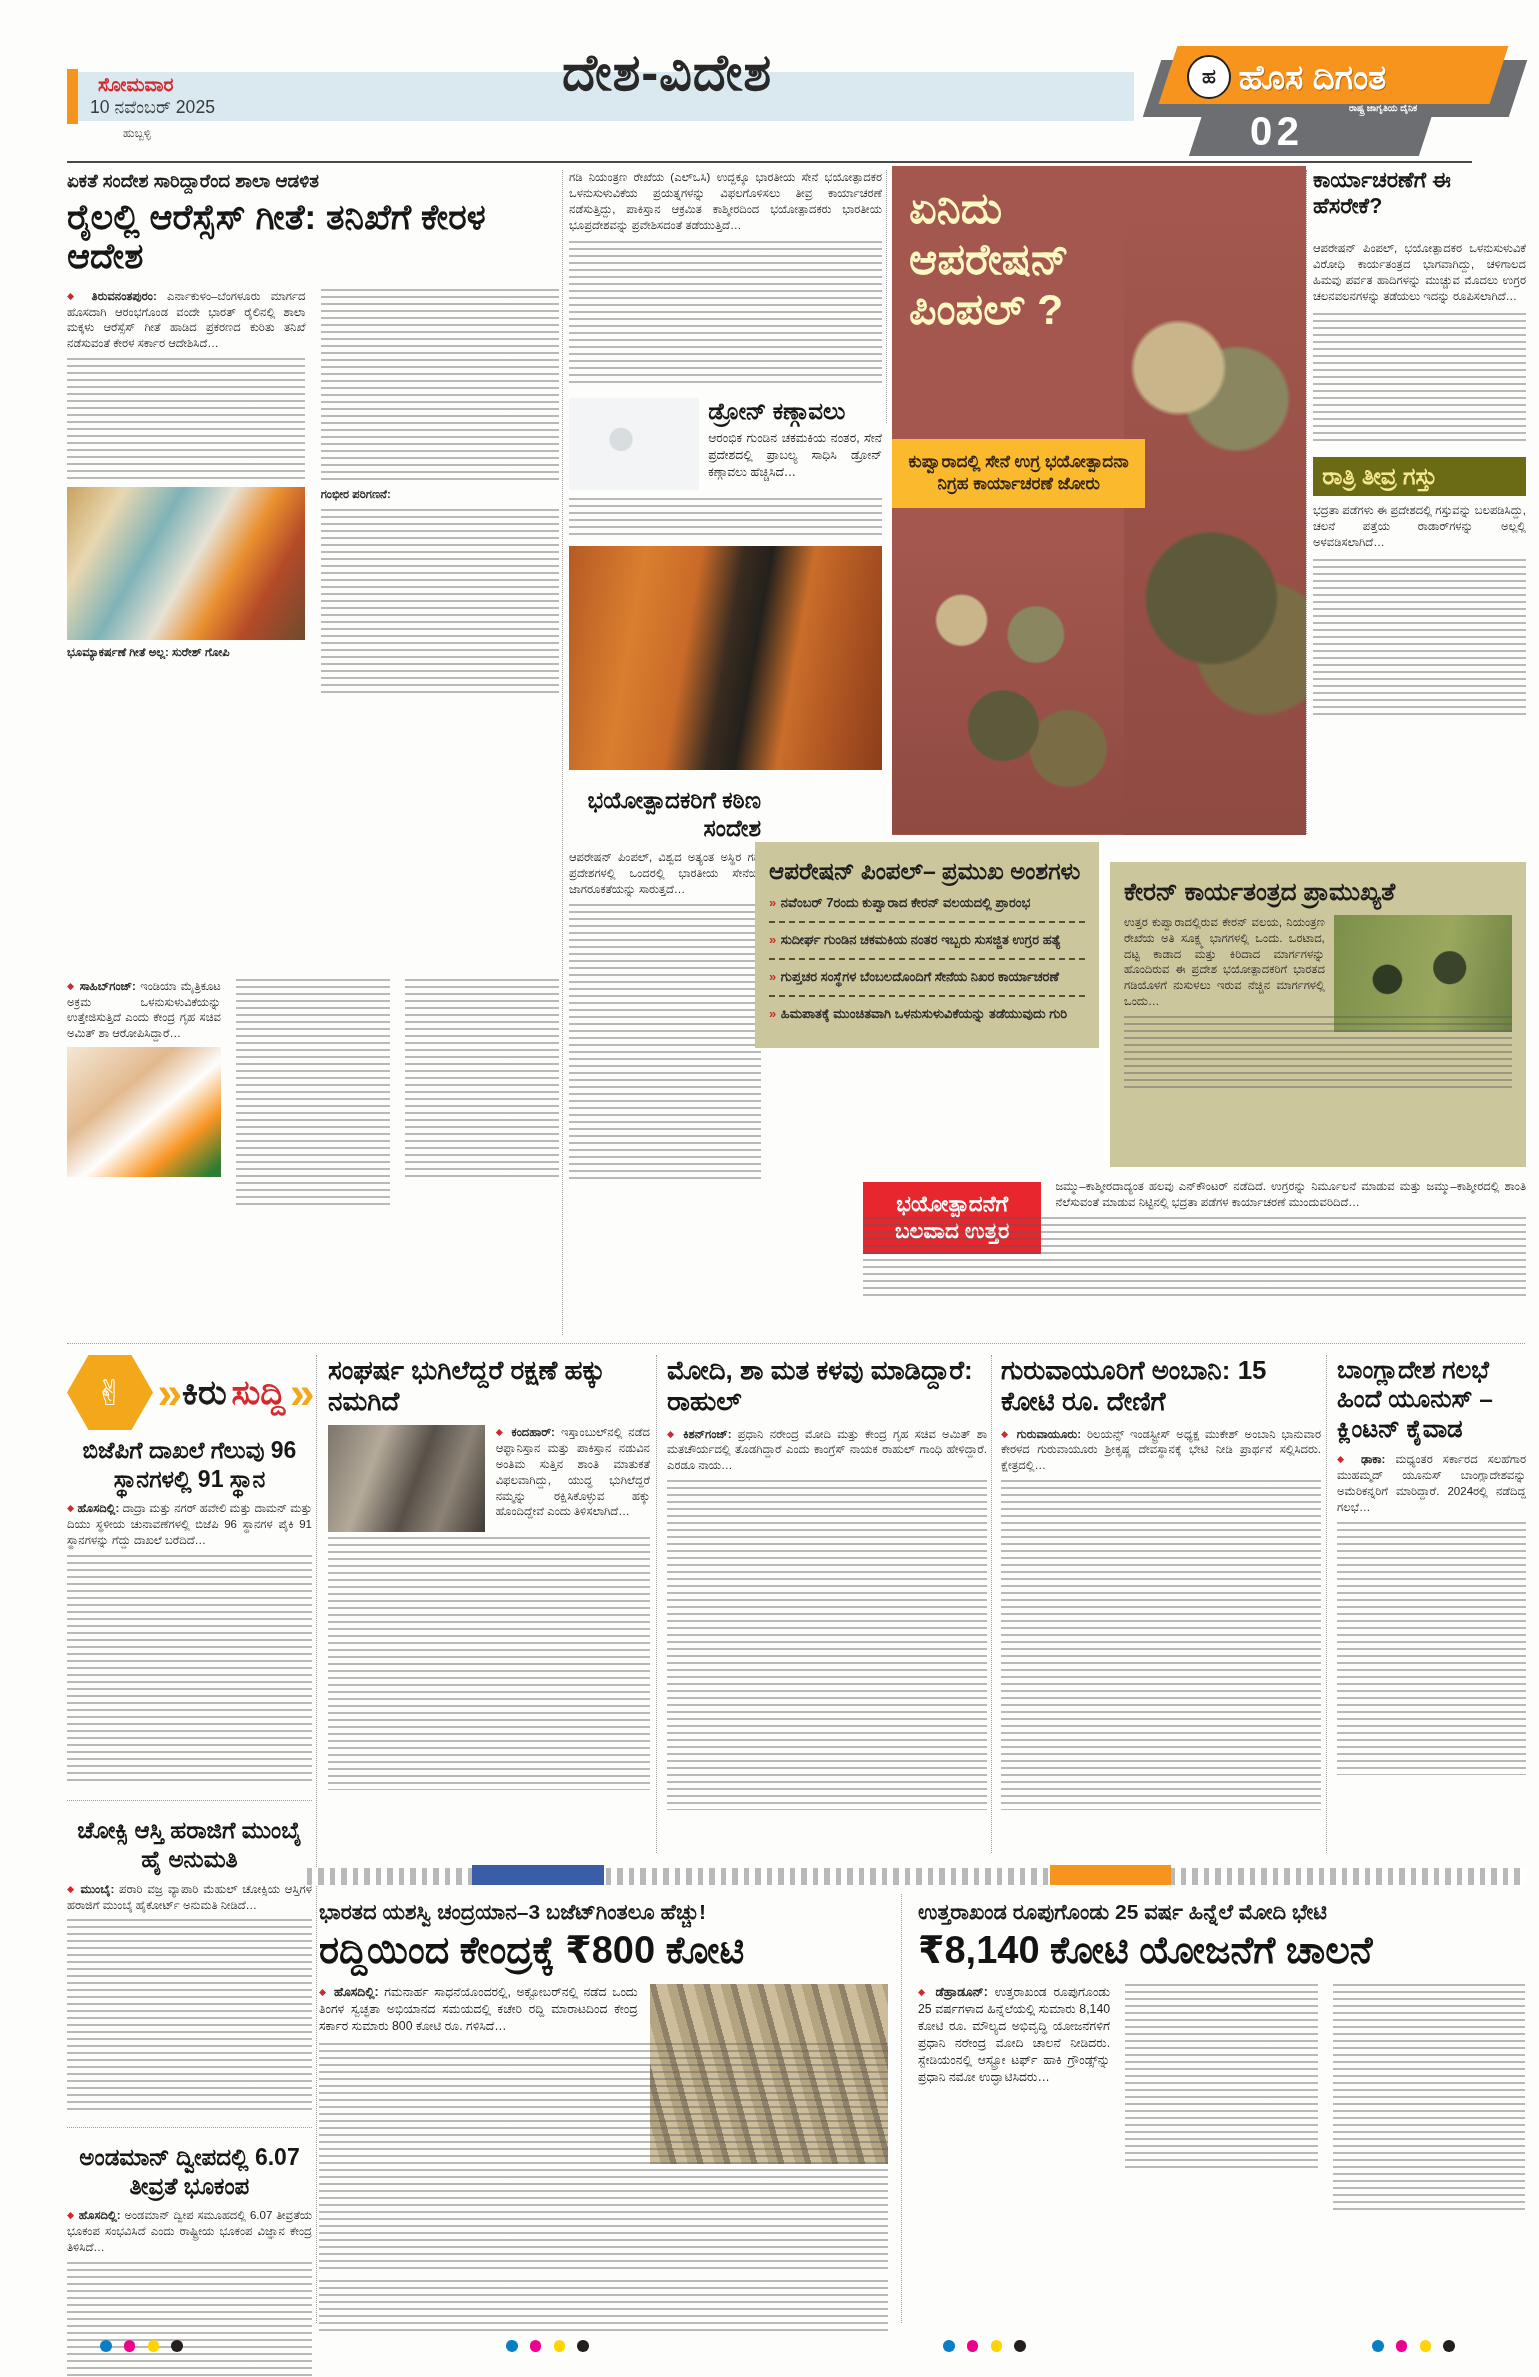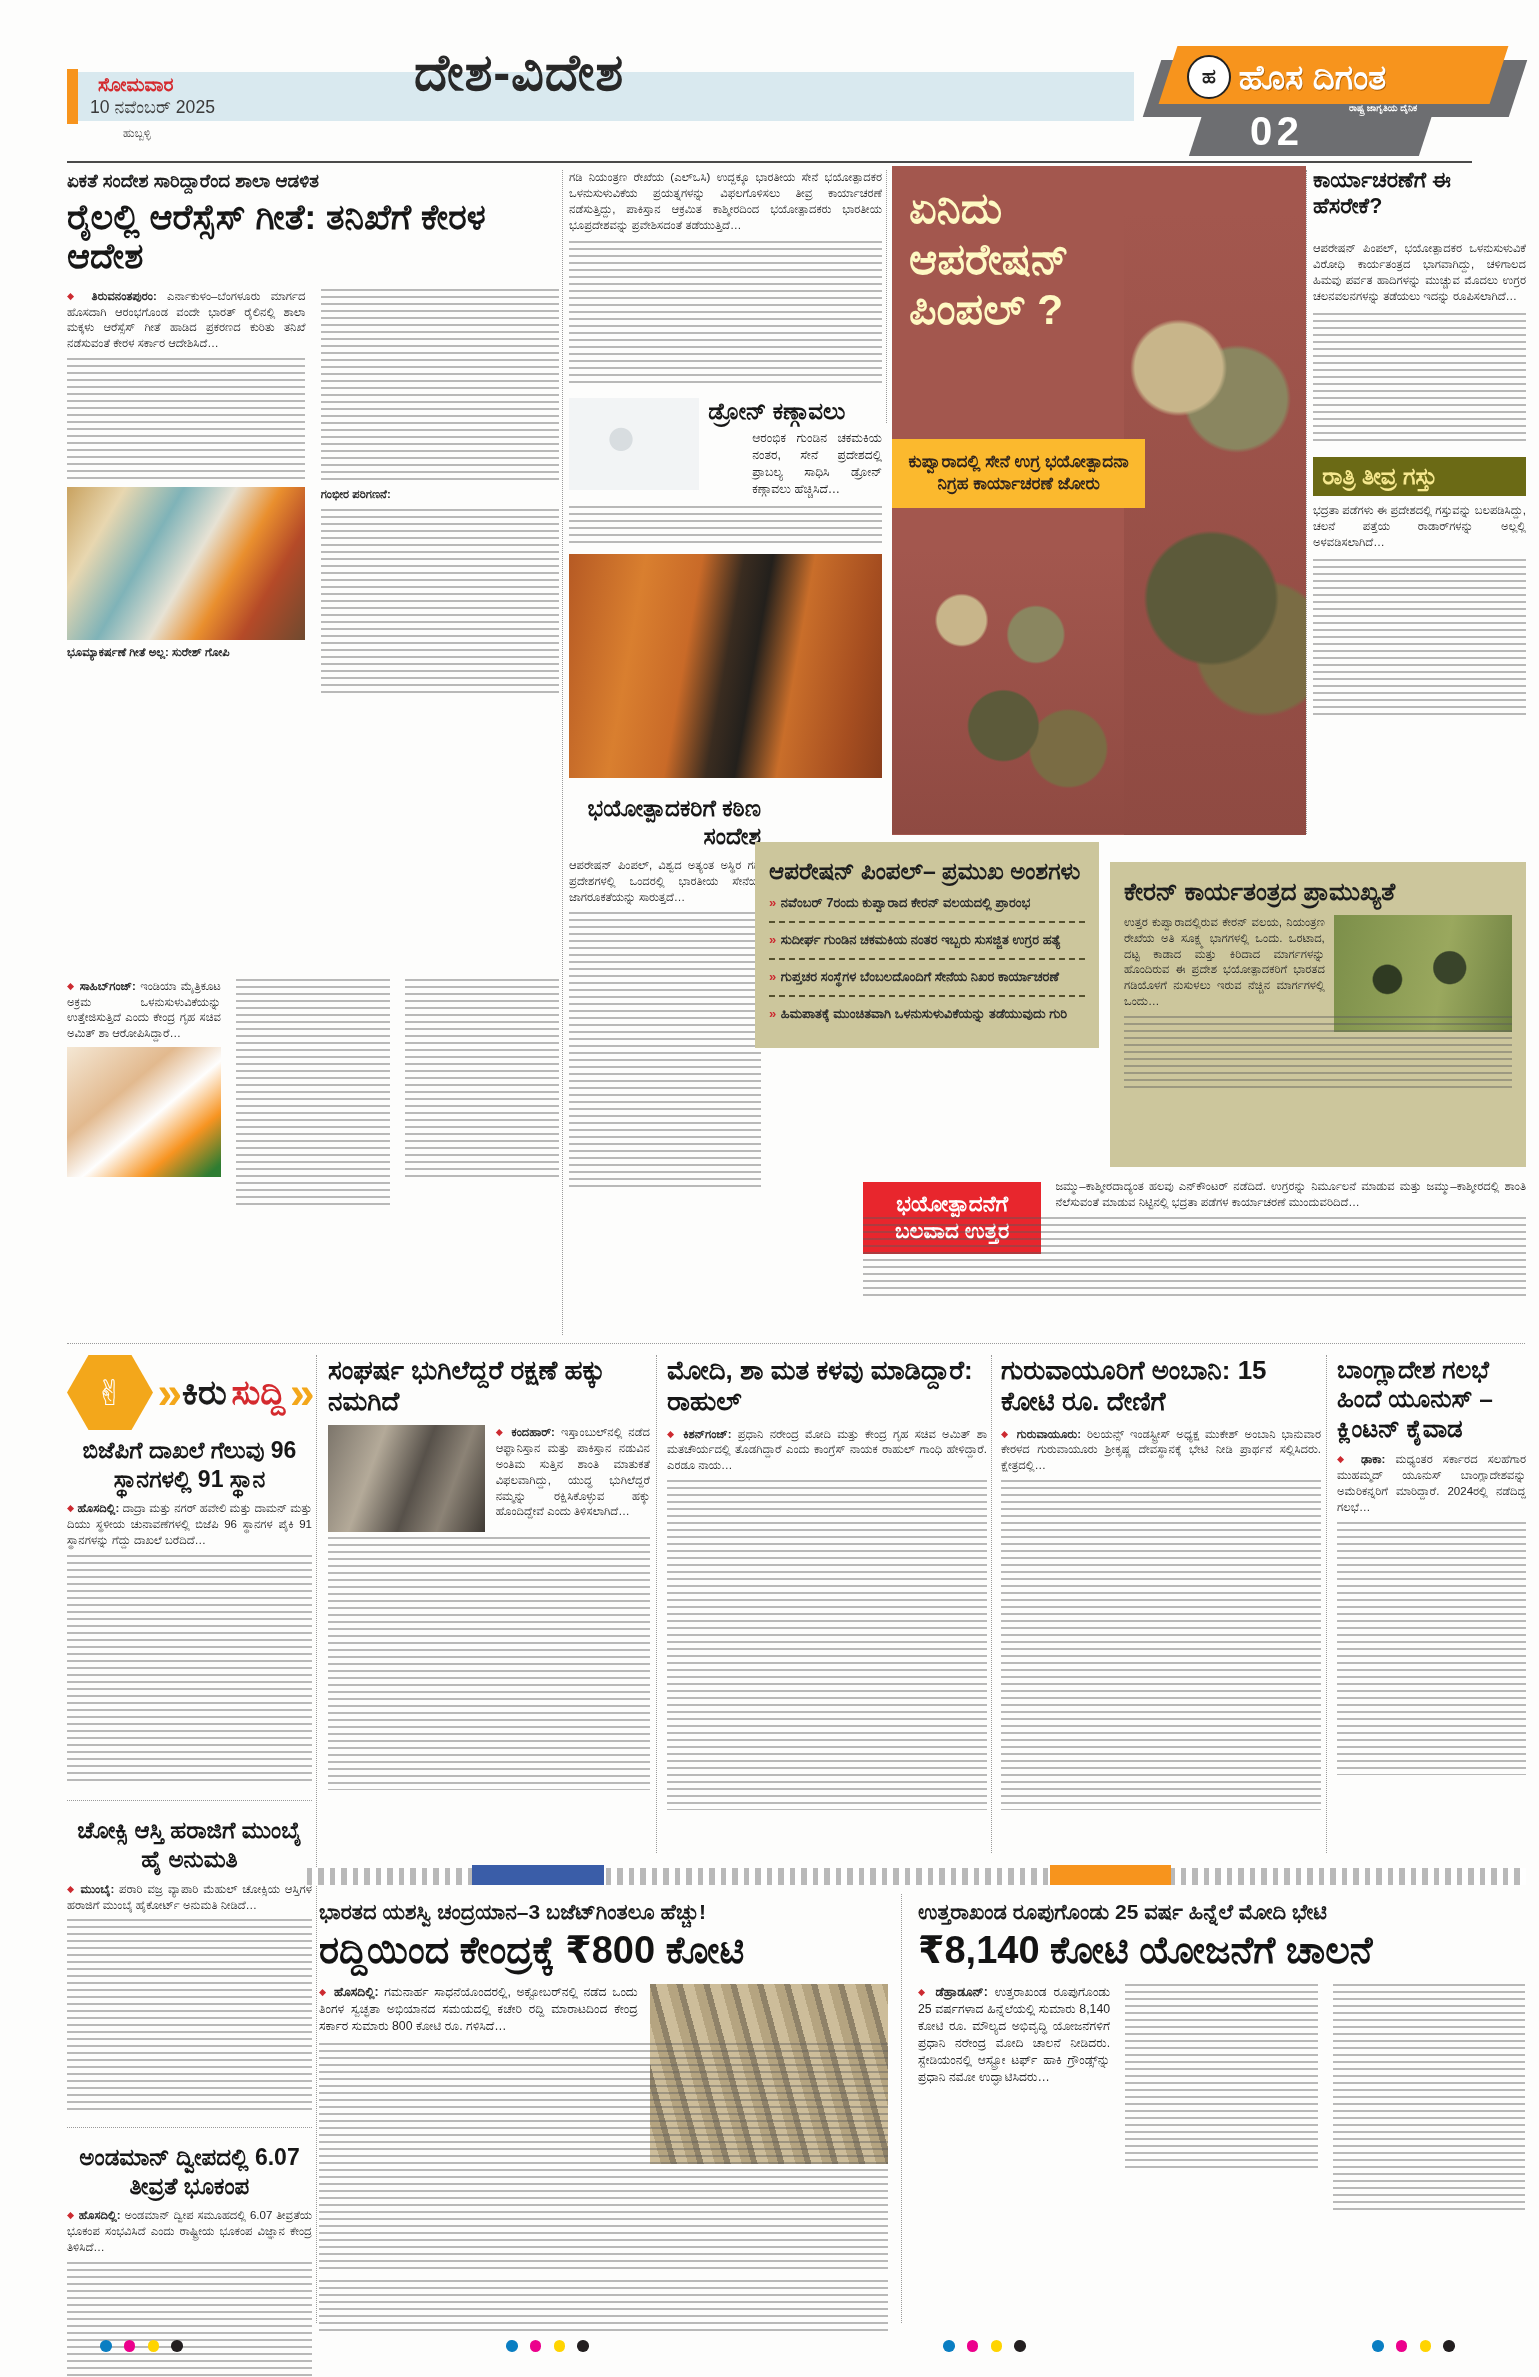--- a/index.html
+++ b/index.html
@@ -5,21 +5,21 @@
   html,body{margin:0;padding:0;background:#e8e8e8;}
   .page{position:relative;width:1539px;height:2377px;background:#fdfdfc;margin:0 auto;
         font-family:"Liberation Sans","DejaVu Sans",sans-serif;color:#1f1f1f;overflow:hidden;}
   .abs{position:absolute;}
   
   .hd-band{left:67px;top:72px;width:1067px;height:49px;background:#d9e9ef;}
   .hd-orange{left:67px;top:69px;width:10.7px;height:55px;background:#f7941d;}
   .hd-weekday{left:98px;top:74px;font-size:19px;font-weight:bold;color:#d42a2e;}
   .hd-date{left:90px;top:97px;font-size:17.6px;color:#3a3a3a;}
   .hd-city{left:123px;top:127px;font-size:11.5px;color:#3a3a3a;}
-  .hd-title{left:414px;top:43px;width:506px;text-align:left;font-size:51px;font-weight:bold;
+  .hd-title{left:414px;top:43px;width:506px;text-align:center;font-size:51px;font-weight:bold;
             color:#282828;letter-spacing:0.8px;}
   .logo-gray{left:1152px;top:60px;width:366px;height:57px;background:#6d6e71;transform:skewX(-18deg);}
   .logo-orange{left:1168px;top:46px;width:331px;height:58px;background:#f7941d;transform:skewX(-18deg);}
   .logo-inner{left:1187px;top:51px;width:307px;height:51px;display:flex;align-items:center;gap:7.7px;}
   .logo-circle{width:40px;height:40px;border-radius:50%;background:#fff;display:flex;align-items:center;
                justify-content:center;font-size:20px;color:#222;font-weight:bold;border:2.3px solid #222;}
   .logo-name{font-size:34px;font-weight:bold;color:#fff;text-shadow:0.8px 0.8px 0 #b05e00;line-height:1;}
   .logo-tag{left:1349px;top:103px;font-size:9.2px;color:#fff;font-weight:bold;}
   .pageno-slab{left:1196px;top:112px;width:230px;height:44px;background:#6d6e71;transform:skewX(-18deg);}
   .pageno{left:1250px;top:109px;font-size:40px;font-weight:bold;color:#fff;letter-spacing:4.6px;}
@@ -133,21 +133,21 @@
     </div>
   </div>
 
   <div class="abs" style="left:569px;top:170px;width:313px;">
     <div class="body-txt">ಗಡಿ ನಿಯಂತ್ರಣ ರೇಖೆಯ (ಎಲ್‌ಒಸಿ) ಉದ್ದಕ್ಕೂ ಭಾರತೀಯ ಸೇನೆ ಭಯೋತ್ಪಾದಕರ ಒಳನುಸುಳುವಿಕೆಯ ಪ್ರಯತ್ನಗಳನ್ನು ವಿಫಲಗೊಳಿಸಲು ತೀವ್ರ ಕಾರ್ಯಾಚರಣೆ ನಡೆಸುತ್ತಿದ್ದು, ಪಾಕಿಸ್ತಾನ ಆಕ್ರಮಿತ ಕಾಶ್ಮೀರದಿಂದ ಭಯೋತ್ಪಾದಕರು ಭಾರತೀಯ ಭೂಪ್ರದೇಶವನ್ನು ಪ್ರವೇಶಿಸದಂತೆ ತಡೆಯುತ್ತಿದೆ…</div>
     <div class="lines" style="height:146px;margin:7.7px 0 10.7px;"></div>
     <div style="display:flex;gap:9.2px;align-items:flex-start;">
       <div class="photo ph-drone" style="width:130px;height:92px;flex:0 0 auto;"></div>
       <div>
         <div class="hl-md">ಡ್ರೋನ್ ಕಣ್ಗಾವಲು</div>
-        <div class="body-txt" style="font-size:12.3px;margin-top:4.6px;margin-left:44px;">ಆರಂಭಿಕ ಗುಂಡಿನ ಚಕಮಕಿಯ ನಂತರ, ಸೇನೆ ಪ್ರದೇಶದಲ್ಲಿ ಪ್ರಾಬಲ್ಯ ಸಾಧಿಸಿ ಡ್ರೋನ್ ಕಣ್ಗಾವಲು ಹೆಚ್ಚಿಸಿದೆ…</div>
+        <div class="body-txt" style="font-size:12.3px;margin-top:4.6px;">ಆರಂಭಿಕ ಗುಂಡಿನ ಚಕಮಕಿಯ ನಂತರ, ಸೇನೆ ಪ್ರದೇಶದಲ್ಲಿ ಪ್ರಾಬಲ್ಯ ಸಾಧಿಸಿ ಡ್ರೋನ್ ಕಣ್ಗಾವಲು ಹೆಚ್ಚಿಸಿದೆ…</div>
       </div>
     </div>
     <div class="lines" style="height:41px;margin:7.7px 0;"></div>
     <div class="photo ph-rifle" style="width:100%;height:224px;"></div>
 
     <div style="width:192px;margin-top:17px;">
       <div class="hl-md" style="text-align:right;">ಭಯೋತ್ಪಾದಕರಿಗೆ ಕಠಿಣ ಸಂದೇಶ</div>
       <div class="body-txt" style="margin-top:7.7px;">ಆಪರೇಷನ್ ಪಿಂಪಲ್, ವಿಶ್ವದ ಅತ್ಯಂತ ಅಸ್ಥಿರ ಗಡಿ ಪ್ರದೇಶಗಳಲ್ಲಿ ಒಂದರಲ್ಲಿ ಭಾರತೀಯ ಸೇನೆಯ ಜಾಗರೂಕತೆಯನ್ನು ಸಾರುತ್ತದೆ…</div>
       <div class="lines" style="height:276px;margin-top:6.1px;"></div>
     </div>

